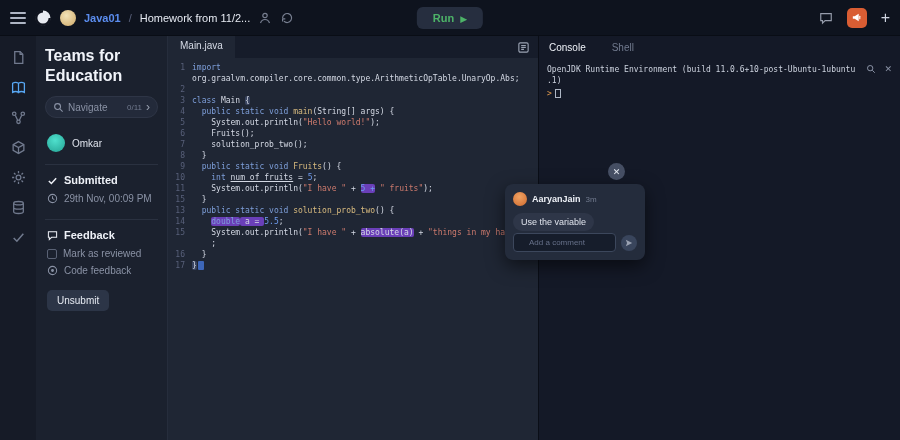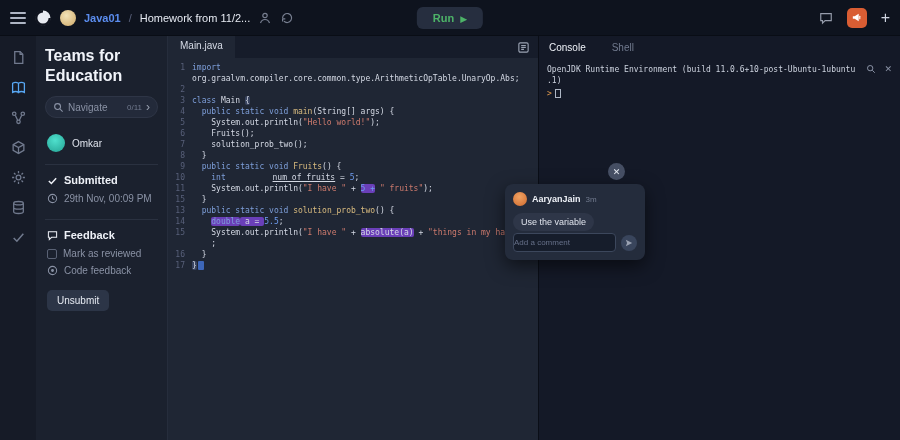--- a/index.html
+++ b/index.html
@@ -70,21 +70,21 @@
           padding-top: 4px; overflow: hidden; flex: 1; }
   .crow { display: flex; height: 11px; }
   .gut { width: 24px; flex: none; text-align: right; padding-right: 7px; color: #58607a;
          user-select: none; }
   .ccontent { white-space: pre; }
   .tok-p { color: #d4d9e4; }
   .tok-k { color: #7e9fda; }
   .tok-s { color: #cd7a6d; }
   .tok-n { color: #6f9df1; }
   .tok-f { color: #d9bb7f; }
-  .tok-u { color: #d4d9e4; text-decoration: underline; margin-left: 42px; }
+  .tok-u { color: #d4d9e4; text-decoration: underline; }
   .hl { background: #6a3fb8; border-radius: 2px; }
   .br { background: #39445f; border-radius: 2px; }
   .caret { display: inline-block; width: 6px; height: 9px; background: #3d66b8;
            margin-left: 1px; vertical-align: top; margin-top: 1px; border-radius: 1px; }
   
   .console { width: 362px; flex: none; background: #141927; border-left: 1px solid #0a0e17;
              display: flex; flex-direction: column; position: relative; }
   .con-tabs { height: 22px; display: flex; align-items: center; gap: 26px; padding: 0 10px; flex: none; }
   .con-tab { font-size: 10px; color: #717a8e; cursor: pointer; }
   .con-tab.active { color: #eef1f7; }
@@ -105,21 +105,21 @@
            border-radius: 8px; padding: 8px; box-shadow: 0 6px 18px rgba(0,0,0,.55); z-index: 6; }
   .pop-head { display: flex; align-items: center; gap: 5px; margin-bottom: 7px; }
   .avatar-orange { width: 14px; height: 14px; border-radius: 50%;
                    background: radial-gradient(circle at 45% 35%, #f0a263, #cf6a2e); flex: none; }
   .pop-name { font-size: 9px; font-weight: bold; color: #eef1f7; }
   .pop-time { font-size: 8px; color: #717a8e; }
   .pop-msg { background: #2e3648; border-radius: 10px; padding: 4px 8px; font-size: 9px;
              color: #dfe3ec; display: inline-block; margin-bottom: 2px; }
   .pop-input-row { display: flex; align-items: center; gap: 5px; }
   .pop-input { flex: 1; background: #161d2b; border: 1px solid #3c475c; border-radius: 4px;
-               height: 19px; font-size: 8px; color: #dfe3ec; padding: 0 0;
+               height: 19px; font-size: 8px; color: #dfe3ec; padding: 0 15px;
                font-family: "Liberation Sans", sans-serif; min-width: 0; }
   .pop-input::placeholder { color: #667089; }
   .send-btn { width: 16px; height: 16px; border-radius: 50%; background: #39455c; border: none;
               color: #9aa2b2; font-size: 7px; display: flex; align-items: center;
               justify-content: center; cursor: pointer; flex: none; }
 </style>
 </head>
 <body>
 
 <header class="topbar">

